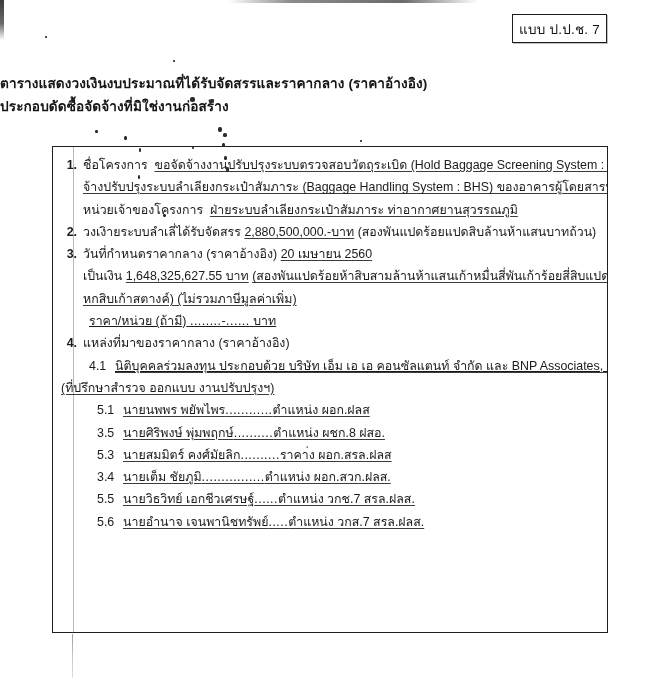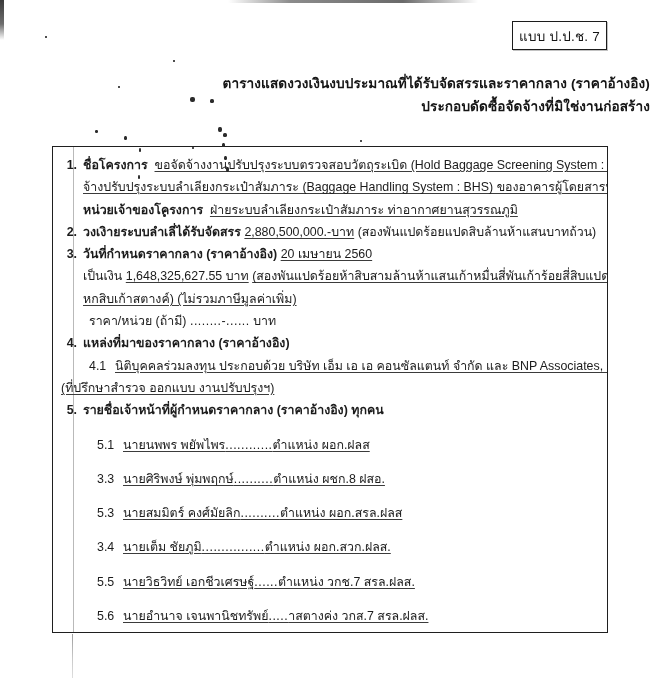--- a/index.html
+++ b/index.html
@@ -42,21 +42,21 @@
     left: 228px; top: 0px;
     width: 250px; height: 3px;
     background: linear-gradient(90deg,rgba(255,255,255,0) 0%,#8c8c8c 25%,#6a6a6a 70%,rgba(255,255,255,0) 100%);
     z-index: 41;
   }
 
   
   #form-code-box {
     position: absolute;
     left: 512px;
-    top: 21px;
+    top: 14px;
     width: 93px;
     height: 27px;
     border: 1.6px solid #1c1c1c;
     display: flex;
     align-items: center;
     justify-content: center;
     box-shadow: 1px 1px 0 rgba(80,80,80,.35);
   }
   #form-code-box .code-text {
     font-size: 13.5px;
@@ -64,21 +64,21 @@
     white-space: nowrap;
     color: #141414;
   }
 
   
   #doc-title {
     position: absolute;
     left: 0;
     top: 72px;
     width: 650px;
-    text-align: right;
+    text-align: left;
   }
   #doc-title .line {
     display: block;
     font-size: 13.6px;
     font-weight: bold;
     line-height: 23px;
     color: #151515;
     letter-spacing: .1px;
   }
 
@@ -133,24 +133,25 @@
   }
   .num {
     display: inline-block;
     width: 22px;
     font-weight: bold;
     text-align: right;
     padding-right: 6px;
     box-sizing: border-box;
   }
   .lead {
-    font-weight: bold;
+    font-weight: normal;
   }
   .cont {
     padding-left: 28px;
+    text-decoration: underline;
   }
   .cont-flush {
     padding-left: 22px;
   }
   .sub {
     padding-left: 36px;
   }
   .subnum {
     display: inline-block;
     width: 26px;
@@ -158,21 +159,20 @@
   .underline-run {
     text-decoration: underline;
     text-decoration-color: #3b3b3b;
     text-underline-offset: 2px;
   }
   .dots {
     letter-spacing: .5px;
   }
   .pos-label {
     display: inline-block;
-    margin-top: 12px;
   }
 </style>
 </head>
 <body>
 
 <div id="scan-edge-left"></div>
 <div id="scan-edge-top"></div>
 <div id="scan-noise">
     <div class="speck" style="left: 95px; top: 130px; width: 3px; height: 3px;"></div>
     <div class="speck" style="left: 124px; top: 136px; width: 3px; height: 4px;"></div>
@@ -226,29 +226,28 @@
       <span class="row cont"><span>ราคา/หน่วย (ถ้ามี)</span>&nbsp;<span class="dots">........-......</span>&nbsp;<span>บาท</span></span>
     </div>
 
     <div class="item">
       <span class="row"><span class="num">4.</span><span class="lead">แหล่งที่มาของราคากลาง (ราคาอ้างอิง)</span></span>
       <span class="row cont"><span class="subnum">4.1</span><span class="underline-run">นิติบุคคลร่วมลงทุน ประกอบด้วย บริษัท เอ็ม เอ เอ คอนซัลแตนท์ จำกัด และ BNP Associates, Inc.</span></span>
       <span class="row"><span class="underline-run">(ที่ปรึกษาสำรวจ ออกแบบ งานปรับปรุงฯ)</span></span>
     </div>
 
     <div class="item">
-      <span class="row"><span class="num">5.</span><span class="lead">รายชื่อเจ้าหน้าที่ผู้กำหนดราคากลาง (ราคาอ้างอิง) ทุกคน</span></span>
 
       <span class="row sub"><span class="subnum">5.1</span><span class="underline-run">นายนพพร  พยัพไพร</span><span class="underline-run dots">............</span><span class="underline-run pos-label">ตำแหน่ง ผอก.ฝลส</span></span>
 
-      <span class="row sub"><span class="subnum">3.3</span><span class="underline-run">นายศิริพงษ์ พุ่มพฤกษ์</span><span class="underline-run dots">..........</span><span class="underline-run pos-label">ตำแหน่ง ผชก.8 ฝสอ.</span></span>
-
-      <span class="row sub"><span class="subnum">5.3</span><span class="underline-run">นายสมมิตร์ คงศ์มัยลิก</span><span class="underline-run dots">..........</span><span class="underline-run pos-label">ตำแหน่ง ผอก.สรล.ฝลส</span></span>
+      <span class="row sub"><span class="subnum">3.5</span><span class="underline-run">นายศิริพงษ์ พุ่มพฤกษ์</span><span class="underline-run dots">..........</span><span class="underline-run pos-label">ตำแหน่ง ผชก.8 ฝสอ.</span></span>
+
+      <span class="row sub"><span class="subnum">5.3</span><span class="underline-run">นายสมมิตร์ คงศ์มัยลิก</span><span class="underline-run dots">..........</span><span class="underline-run pos-label">ราคา่ง ผอก.สรล.ฝลส</span></span>
 
       <span class="row sub"><span class="subnum">3.4</span><span class="underline-run">นายเต็ม  ชัยภูมิ</span><span class="underline-run dots">................</span><span class="underline-run pos-label">ตำแหน่ง ผอก.สวก.ฝลส.</span></span>
 
       <span class="row sub"><span class="subnum">5.5</span><span class="underline-run">นายวิธวิทย์  เอกชีวเศรษฐ์</span><span class="underline-run dots">......</span><span class="underline-run pos-label">ตำแหน่ง วกช.7 สรล.ฝลส.</span></span>
 
-      <span class="row sub"><span class="subnum">5.6</span><span class="underline-run">นายอำนาจ เจนพานิชทรัพย์</span><span class="underline-run dots">.....</span><span class="underline-run pos-label">าสตางค่ง วกส.7 สรล.ฝลส.</span></span>
+      <span class="row sub"><span class="subnum">5.6</span><span class="underline-run">นายอำนาจ เจนพานิชทรัพย์</span><span class="underline-run dots">.....</span><span class="underline-run pos-label">ตำแหน่ง วกส.7 สรล.ฝลส.</span></span>
     </div>
 
   </div>
 </div>
 
 </body></html>

